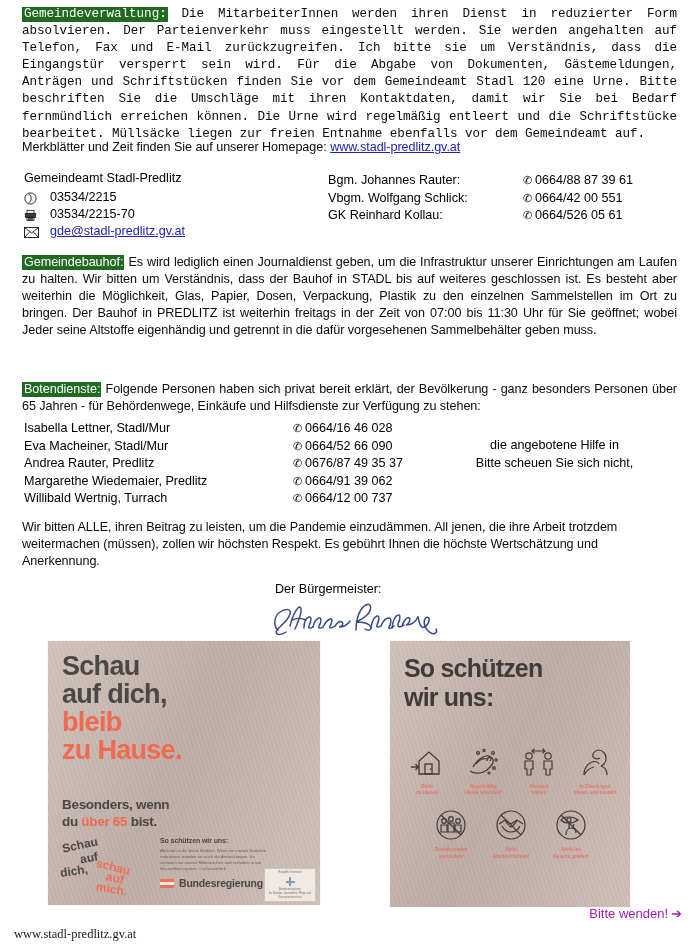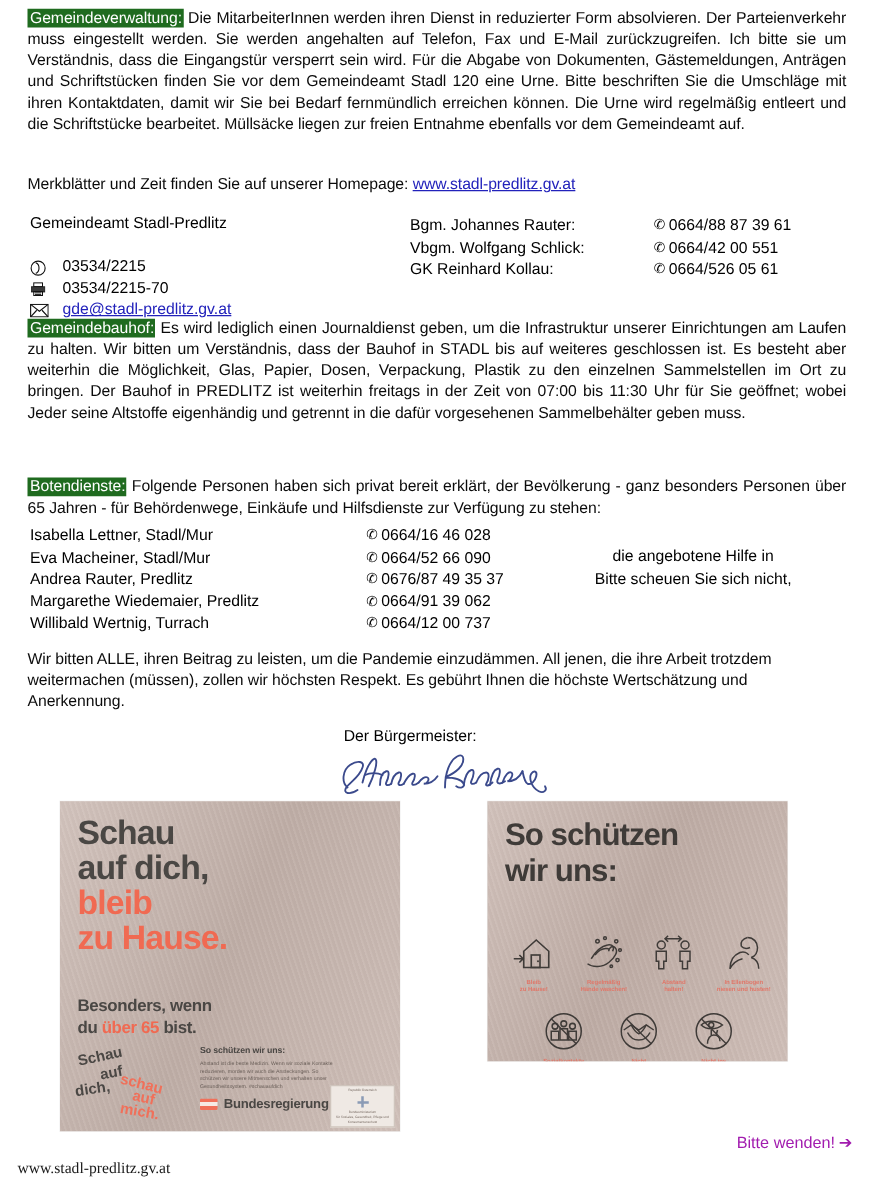--- a/index.html
+++ b/index.html
@@ -48,21 +48,21 @@
   
   .contact-left {
     position: absolute;
     left: 24px;
     top: 170px;
     font-size: 12.6px;
     line-height: 17.5px;
   }
   .contact-left .office {
     display: block;
-    margin-bottom: 18px;
+    margin-bottom: 2px;
   }
   .crow {
     display: flex;
     align-items: center;
     height: 17px;
   }
   .crow .ic {
     width: 26px;
     flex: 0 0 26px;
     font-size: 12px;
@@ -246,21 +246,21 @@
     content: ""; position: absolute; background: #8b9bb5;
   }
   .pl-seal .cross:before { left: 3.5px; top: 0; width: 2px; height: 9px; }
   .pl-seal .cross:after { top: 3.5px; left: 0; height: 2px; width: 9px; }
 
   
   #poster-right {
     left: 390px;
     top: 641px;
     width: 240px;
-    height: 208px;
+    height: 266px;
     background: #c8b5ad;
   }
   .pr-head {
     position: absolute;
     left: 14px;
     top: 13px;
     font-size: 25px;
     line-height: 29px;
     font-weight: bold;
     color: #3f3b38;
@@ -315,21 +315,21 @@
     font-family: "Liberation Serif", serif;
     font-size: 12.5px;
     color: #1a1a1a;
   }
 </style>
 </head>
 <body>
 
 <div class="page">
 
-  <div class="para" style="left:22px; top:6px; width:655px;">
+  <div class="para" style="left:22px; top:6px; width:655px;font-family:Liberation Mono, monospace;">
     <span class="hl">Gemeindeverwaltung:</span><span> Die MitarbeiterInnen werden ihren Dienst in reduzierter Form absolvieren. Der Parteienverkehr muss eingestellt werden. Sie werden angehalten auf Telefon, Fax und E-Mail zurückzugreifen. Ich bitte sie um Verständnis, dass die Eingangstür versperrt sein wird. Für die Abgabe von Dokumenten, Gästemeldungen, Anträgen und Schriftstücken finden Sie vor dem Gemeindeamt Stadl 120 eine Urne. Bitte beschriften Sie die Umschläge mit ihren Kontaktdaten, damit wir Sie bei Bedarf fernmündlich erreichen können. Die Urne wird regelmäßig entleert und die Schriftstücke bearbeitet. Müllsäcke liegen zur freien Entnahme ebenfalls vor dem Gemeindeamt auf.</span>
   </div>
 
   <div class="para nojust" style="left:22px; top:139px; width:655px;">
     <span>Merkblätter und Zeit finden Sie auf unserer Homepage: </span><a class="link" href="#">www.stadl-predlitz.gv.at</a>
   </div>
 
   <div class="contact-left">
     <span class="office">Gemeindeamt Stadl-Predlitz</span>
     <div class="crow">

